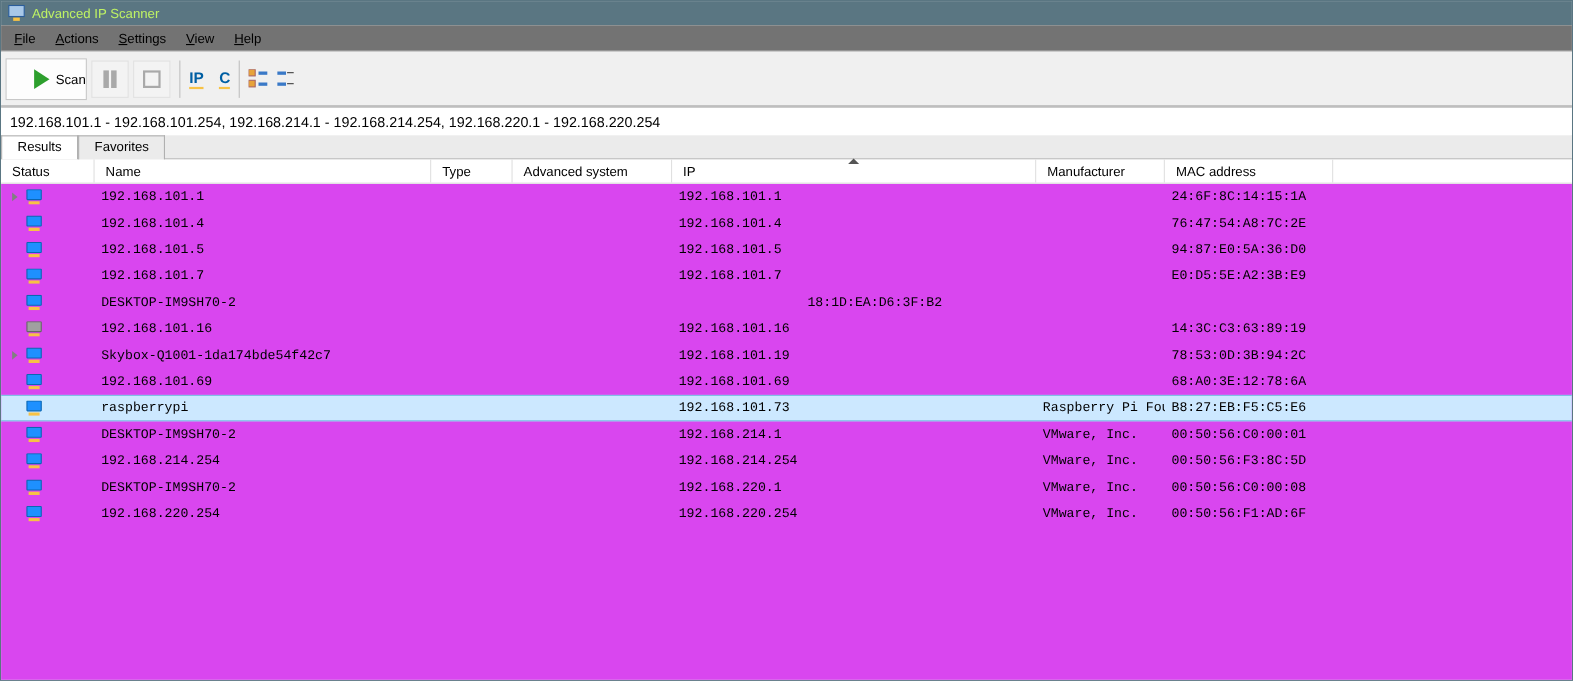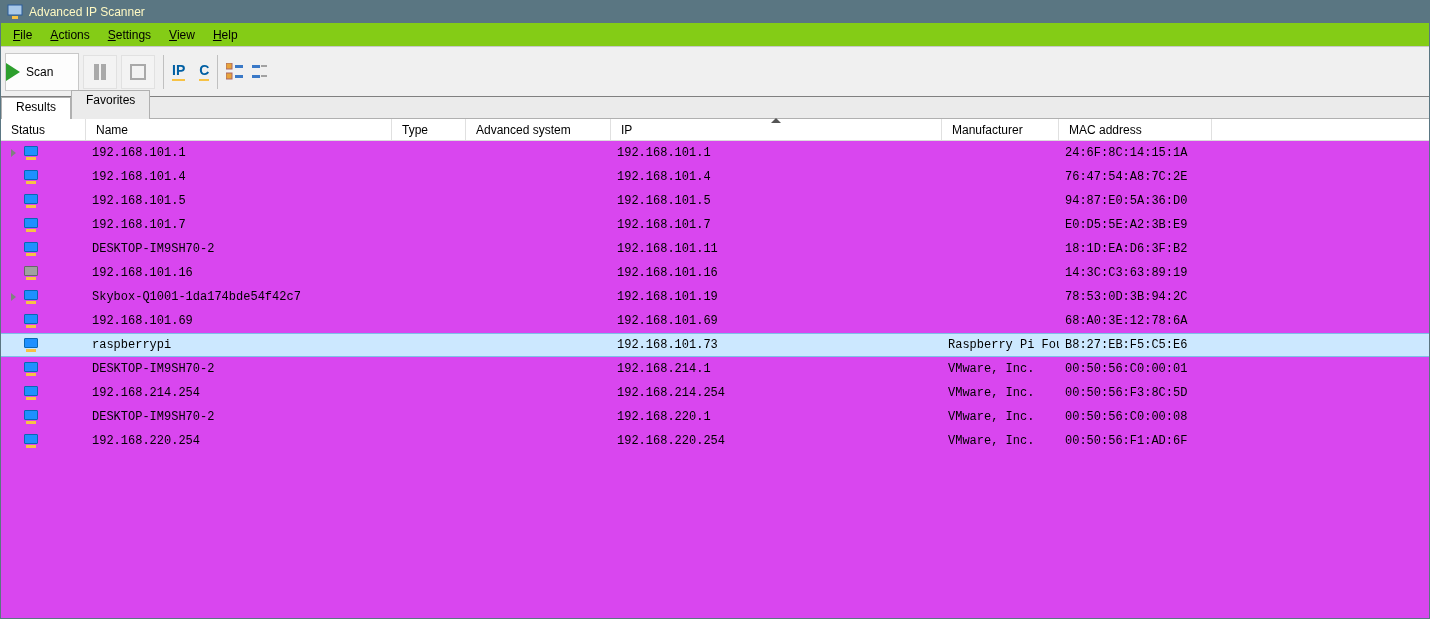--- a/index.html
+++ b/index.html
@@ -17,49 +17,49 @@
     --text:#000;
     --ip-color:#005fa3;
   }
   *{box-sizing:border-box;font-family:"Tahoma","Segoe UI",Arial,sans-serif;font-size:12px;color:#000}
   body{margin:0;padding:0;background:#fff;overflow:hidden}
   .win{border:1px solid var(--titlebar);height:619px;width:1430px;display:flex;flex-direction:column}
 
   
   .titlebar{height:22px;background:var(--titlebar);display:flex;align-items:center;padding:0 6px;gap:6px;flex:0 0 auto}
   .titlebar-icon{width:16px;height:16px;display:inline-block}
-  .titlebar-text{color:#fef9c3;font-size:12px}
-
-  
-  .menubar{height:24px;background:#84cc16;display:flex;align-items:center;padding:0 4px;gap:2px;flex:0 0 auto;border-bottom:1px solid var(--tool-border)}
+  .titlebar-text{color:#bef264;font-size:12px}
+
+  
+  .menubar{height:24px;background:#737373;display:flex;align-items:center;padding:0 4px;gap:2px;flex:0 0 auto;border-bottom:1px solid var(--tool-border)}
   .menu-item{padding:2px 8px;cursor:default}
   .menu-item .ul{text-decoration:underline}
 
   
   .toolbar{height:50px;background:var(--tool-bg);border-bottom:1px solid #808080;display:flex;align-items:center;padding:5px 4px;gap:4px;flex:0 0 auto}
-  .btn{height:38px;border:1px solid var(--tool-border);background:#fdfdfd;display:flex;align-items:center;justify-content:flex-start}
+  .btn{height:38px;border:1px solid var(--tool-border);background:#fdfdfd;display:flex;align-items:center;justify-content:flex-end}
   .btn-scan{width:74px;gap:6px}
   .btn-scan .play{width:0;height:0;border-left:14px solid #2d9f2d;border-top:9px solid transparent;border-bottom:9px solid transparent}
   .square-btn{width:34px;height:34px;border:1px solid #d5d5d5;display:flex;align-items:center;justify-content:center;background:#f7f7f7}
   .square-btn.dis{opacity:.55}
   .square-inner{width:16px;height:16px;border:2px solid #707070}
   .pause-bars{display:flex;gap:2px}
   .pause-bars span{width:5px;height:16px;background:#707070}
   .sep{width:1px;height:34px;background:#c0c0c0;margin:0 4px}
   .ipc{display:flex;gap:14px}
   .ipc span{font-weight:700;font-size:14px;color:var(--ip-color);border-bottom:2px solid #f7c245;padding-bottom:1px}
   .treeicon{display:flex;gap:8px}
   .treeicon svg{width:18px;height:18px}
 
   
   .iprange{height:26px;border-top:1px solid #c0c0c0;display:flex;align-items:center;padding:0 6px;background:#fff;flex:0 0 auto}
   .iprange input{border:none;outline:none;width:100%;font-size:13px}
 
   
-  .tabs{height:22px;background:var(--tab-inactive);display:flex;align-items:center;border-bottom:1px solid #b0b0b0;flex:0 0 auto;padding-left:0px}
+  .tabs{height:22px;background:var(--tab-inactive);display:flex;align-items:flex-start;border-bottom:1px solid #b0b0b0;flex:0 0 auto;padding-left:0px}
   .tab{height:35px;padding:2px 14px 0 14px;border:1px solid #b0b0b0;border-bottom:none;background:var(--tab-inactive);font-family:"SimSun","Courier New",monospace;font-size:12px;position:relative}
   .tab.active{background:#fff;height:22px;margin-bottom:-1px}
 
   
   .gridhead{height:22px;background:#fff;border-bottom:1px solid #dcdcdc;display:flex;flex:0 0 auto;position:relative}
   .col{border-right:1px solid var(--col-border);display:flex;align-items:center;padding-left:10px;position:relative}
   .col.sorted::after{content:"";position:absolute;top:-1px;left:50%;transform:translateX(-50%);border-left:5px solid transparent;border-right:5px solid transparent;border-bottom:5px solid #555}
   .c-status{width:85px}.c-name{width:306px}.c-type{width:74px}.c-os{width:145px}.c-ip{width:331px}.c-mfr{width:117px}.c-mac{width:153px}
 
   
@@ -135,20 +135,23 @@
       <svg viewBox="0 0 18 18">
           <rect x="0" y="2" width="8" height="3" fill="#3a79c7"></rect>
           <rect x="10" y="0" width="3" height="7" fill="none"></rect>
           <line x1="9" y1="3" x2="15" y2="3" stroke="#555"></line>
           <rect x="0" y="12" width="8" height="3" fill="#3a79c7"></rect>
           <line x1="9" y1="13" x2="15" y2="13" stroke="#555"></line>
         </svg>
     </div>
   </div>
 
+  <div class="iprange">
+    <input type="text" value="192.168.101.1 - 192.168.101.254, 192.168.214.1 - 192.168.214.254, 192.168.220.1 - 192.168.220.254" style="">
+  </div>
 
   <div class="tabs">
     <div class="tab active"><span>Results</span></div>
     <div class="tab"><span>Favorites</span></div>
   </div>
 
   <div class="gridhead">
     <div class="col c-status">
         <span>Status</span>
       </div>
@@ -237,21 +240,20 @@
         <div class="cell cell-status">
           <span class="expand blank"></span>
           <span class="monitor-ico">
             <span class="scr"></span>
             <span class="stand"></span>
           </span>
         </div>
         <div class="cell cell-name">DESKTOP-IM9SH70-2</div>
         <div class="cell cell-type"></div>
         <div class="cell cell-os"></div>
-        <div class="cell cell-ip">192.168.101.11</div>
         <div class="cell cell-mfr"></div>
         <div class="cell cell-mac">18:1D:EA:D6:3F:B2</div>
       </div>
       <div class="row">
         <div class="cell cell-status">
           <span class="expand blank"></span>
           <span class="monitor-ico off">
             <span class="scr"></span>
             <span class="stand"></span>
           </span>

